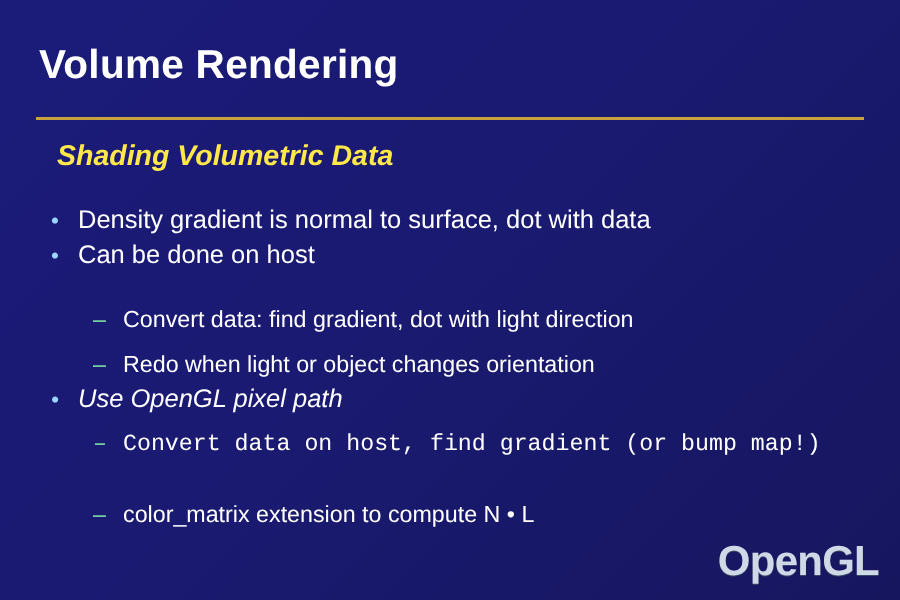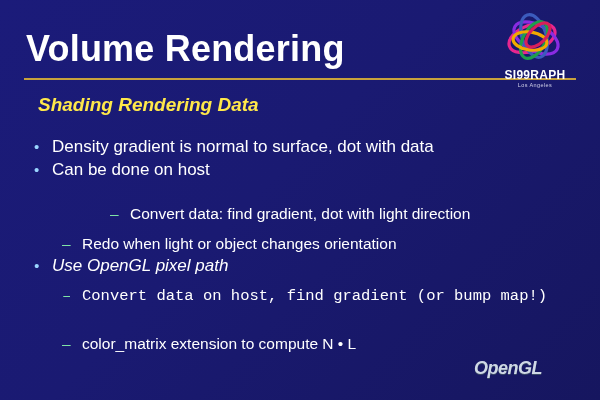--- a/index.html
+++ b/index.html
@@ -19,21 +19,21 @@
     background: #191970;
     background: linear-gradient(135deg, #1b1b7a 0%, #1a1a72 45%, #16165f 100%);
     overflow: hidden;
   }
 
   
   #title {
     position: absolute;
     left: 26px;
     top: 28px;
-    font-size: 36px;
+    font-size: 27px;
     font-weight: bold;
     color: #ffffff;
     letter-spacing: 0.2px;
     white-space: nowrap;
   }
   #title-rule {
     position: absolute;
     left: 24px;
     top: 78px;
     width: 552px;
@@ -123,80 +123,65 @@
     right: 14px;
     bottom: 10px;
     width: 112px;
     height: 38px;
   }
   #opengl-text {
     position: absolute;
     left: 0;
     top: 6px;
     width: 112px;
-    text-align: left;
-    font-size: 18px;
+    text-align: right;
+    font-size: 28px;
     font-weight: bold;
     color: #cfd8e6;
     letter-spacing: -0.5px;
     text-shadow: 0 1px 0 #3a4a66;
     white-space: nowrap;
-    font-style: italic;
   }
 </style>
 </head>
 <body>
 
 <div id="slide">
 
   <div id="title">Volume Rendering</div>
   <div id="title-rule"></div>
 
-  <div id="subtitle">Shading Rendering Data</div>
+  <div id="subtitle">Shading Volumetric Data</div>
 
   <div class="bullet-l1" style="top:137px;">
     <span class="marker">•</span><span>Density gradient is normal to surface, dot with data</span>
   </div>
 
   <div class="bullet-l1" style="top:160px;">
     <span class="marker">•</span><span>Can be done on host</span>
   </div>
 
-  <div class="bullet-l2" style="top:205px;margin-left:48px;">
+  <div class="bullet-l2" style="top:205px;">
     <span class="marker">–</span><span>Convert data: find gradient, dot with light direction</span>
   </div>
 
   <div class="bullet-l2" style="top:235px;">
     <span class="marker">–</span><span>Redo when light or object changes orientation</span>
   </div>
 
   <div class="bullet-l1" style="top:256px;font-style:italic;">
     <span class="marker">•</span><span>Use OpenGL pixel path</span>
   </div>
 
   <div class="bullet-l2" style="top:287px;font-family:Liberation Mono, monospace;">
     <span class="marker">–</span><span>Convert data on host, find gradient (or bump map!)</span>
   </div>
 
   <div class="bullet-l2" style="top:327px;margin-top:8px;">
     <span class="marker">–</span><span>color_matrix extension to compute N • L</span>
   </div>
 
-  <div id="siggraph-logo">
-    <svg width="110" height="70" viewBox="0 0 110 70">
-      <g fill="none" stroke-width="3.2">
-        <ellipse cx="52" cy="30" rx="24" ry="13" stroke="#e8268f" transform="rotate(-20 52 30)"></ellipse>
-        <ellipse cx="56" cy="30" rx="24" ry="13" stroke="#8a2be2" transform="rotate(28 56 30)"></ellipse>
-        <ellipse cx="54" cy="28" rx="22" ry="12" stroke="#3b5bbd" transform="rotate(72 54 28)"></ellipse>
-        <ellipse cx="54" cy="32" rx="20" ry="11" stroke="#1f9e4b" transform="rotate(-62 54 32)"></ellipse>
-        <ellipse cx="50" cy="33" rx="17" ry="9" stroke="#f2a900" transform="rotate(8 50 33)"></ellipse>
-        <ellipse cx="58" cy="27" rx="15" ry="8" stroke="#d81e5b" transform="rotate(-45 58 27)"></ellipse>
-      </g>
-    </svg>
-    <div id="siggraph-wordmark">SI99RAPH</div>
-    <div id="siggraph-sub">Los Angeles</div>
-  </div>
 
   <div id="opengl-logo">
     <div id="opengl-text">OpenGL</div>
   </div>
 
 </div>
 
 </body></html>

